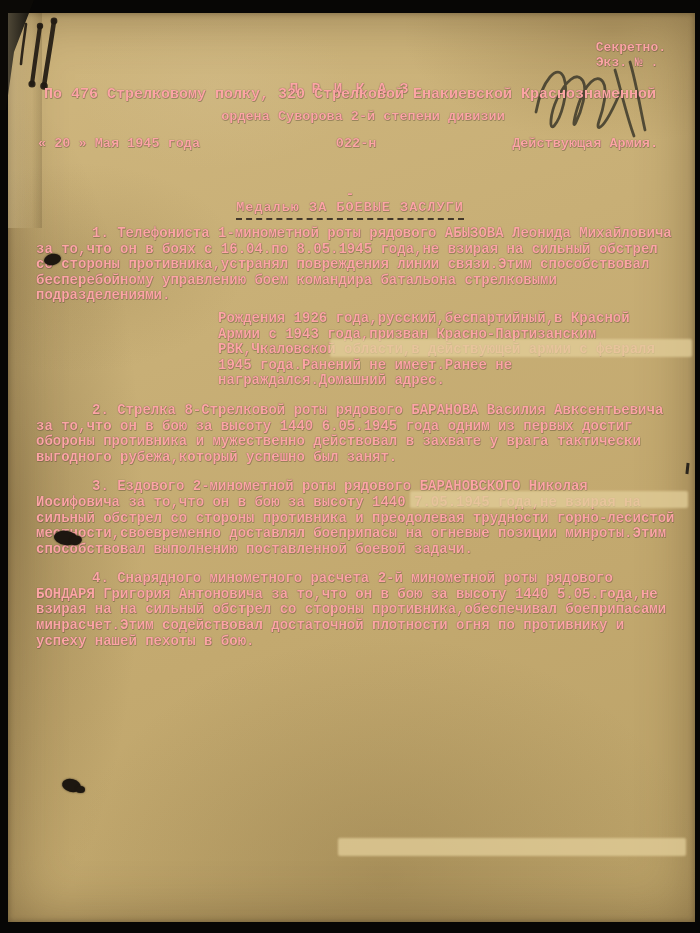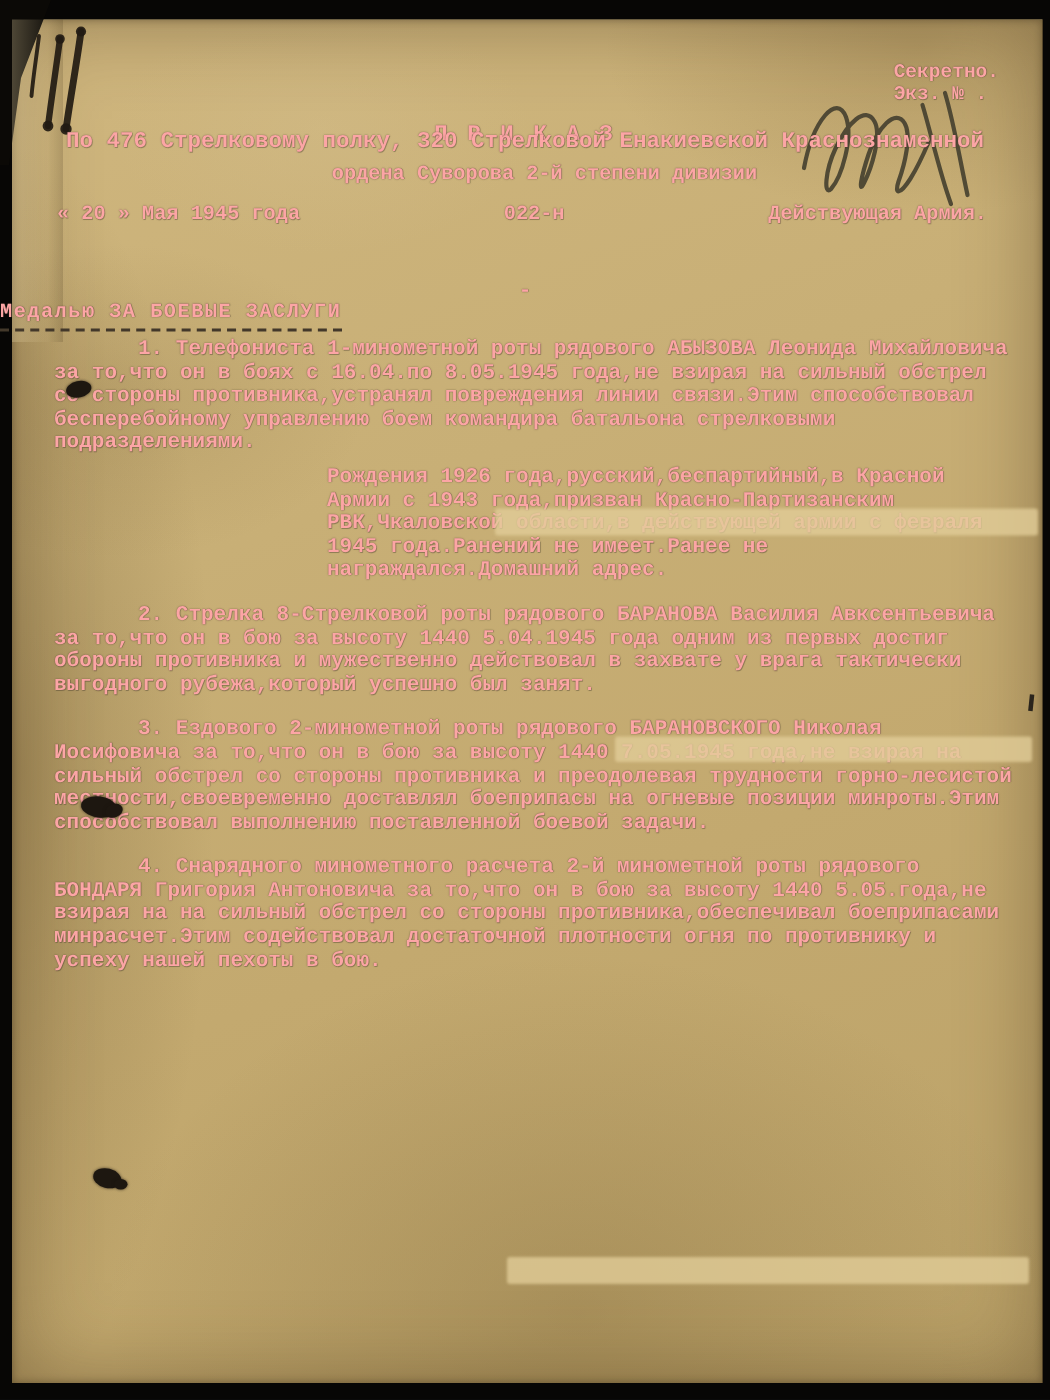--- a/index.html
+++ b/index.html
@@ -25,21 +25,21 @@
     overflow-wrap:break-word;
   }
   .abs{position:absolute;}
   .secret-block{top:40px;right:34px;font-size:13px;line-height:15px;text-align:left;}
   .doc-title{top:57px;left:0;width:100%;text-align:center;font-size:15px;letter-spacing:2px;margin-top:24px;}
   .unit-line1{top:86px;left:0;width:100%;text-align:center;font-size:15px;}
   .unit-line2{top:109px;left:0;width:100%;text-align:center;font-size:13.5px;padding-left:13px;}
   .date-row{top:136px;left:38px;right:42px;display:flex;justify-content:space-between;font-size:13.5px;text-align:right;}
   .preamble{top:166px;left:36px;right:20px;font-size:13.5px;letter-spacing:0.5px;}
   .separator-dash{top:186px;left:0;width:100%;text-align:center;font-size:14px;}
-  .medal-wrap{top:198px;left:0;width:100%;text-decoration:underline;}
+  .medal-wrap{top:198px;left:0;width:100%;text-align:center;text-decoration:underline;}
   .medal-heading{
     display:inline-block;font-size:13.5px;letter-spacing:1px;
     border-bottom:2px dashed #43382a;padding-bottom:3px;
   }
   .entries{top:226px;left:36px;right:22px;font-size:14px;line-height:15.6px;}
   .entry{margin:0 0 14px 0;}
   .entry .citation{margin:0 0 7px 0;text-indent:56px;}
   .entry .bio{margin:0 0 0 182px;}
 
   
@@ -116,21 +116,21 @@
   <div class="abs medal-wrap">
     <span class="tw medal-heading">Медалью ЗА БОЕВЫЕ ЗАСЛУГИ</span>
   </div>
 
   <div class="abs tw entries">
     <div class="entry">
       <p class="citation">1. Телефониста 1-минометной роты рядового АБЫЗОВА Леонида Михайловича за то,что он в боях с 16.04.по 8.05.1945 года,не взирая на сильный обстрел со стороны противника,устранял повреждения линии связи.Этим способствовал бесперебойному управлению боем командира батальона стрелковыми подразделениями.</p>
       <p class="bio">Рождения 1926 года,русский,беспартийный,в Красной Армии с 1943 года,призван Красно-Партизанским РВК,Чкаловской области,в действующей армии с февраля 1945 года.Ранений не имеет.Ранее не награждался.Домашний адрес.</p>
     </div>
     <div class="entry">
-      <p class="citation">2. Стрелка 8-Стрелковой роты рядового БАРАНОВА Василия Авксентьевича за то,что он в бою за высоту 1440 5.04.1945 года одним из первых достиг обороны противника и мужественно действовал в захвате у врага тактически выгодного рубежа,который успешно был занят.</p>
+      <p class="citation">2. Стрелка 8-Стрелковой роты рядового БАРАНОВА Василия Авксентьевича за то,что он в бою за высоту 1440 6.05.1945 года одним из первых достиг обороны противника и мужественно действовал в захвате у врага тактически выгодного рубежа,который успешно был занят.</p>
     </div>
     <div class="entry">
       <p class="citation">3. Ездового 2-минометной роты рядового БАРАНОВСКОГО Николая Иосифовича за то,что он в бою за высоту 1440 7.05.1945 года,не взирая на сильный обстрел со стороны противника и преодолевая трудности горно-лесистой местности,своевременно доставлял боеприпасы на огневые позиции минроты.Этим способствовал выполнению поставленной боевой задачи.</p>
     </div>
     <div class="entry">
       <p class="citation">4. Снарядного минометного расчета 2-й минометной роты рядового БОНДАРЯ Григория Антоновича за то,что он в бою за высоту 1440 5.05.года,не взирая на на сильный обстрел со стороны противника,обеспечивал боеприпасами минрасчет.Этим содействовал достаточной плотности огня по противнику и успеху нашей пехоты в бою.</p>
     </div>
   </div>
 
   <div class="blot blot-a"></div>

